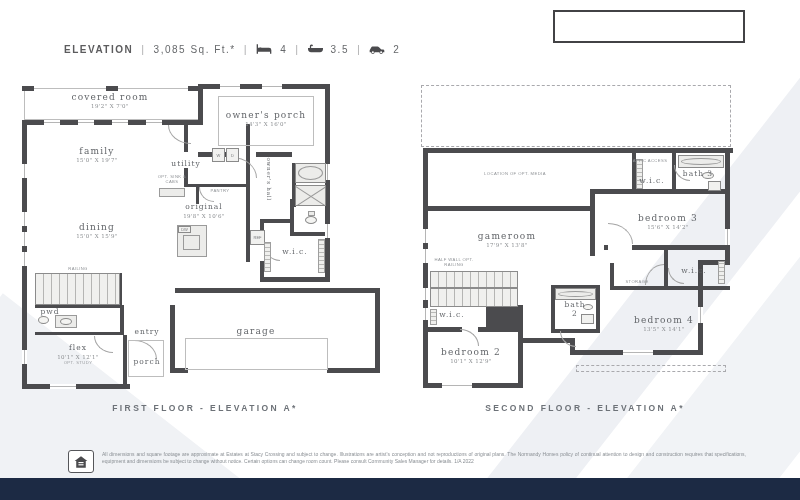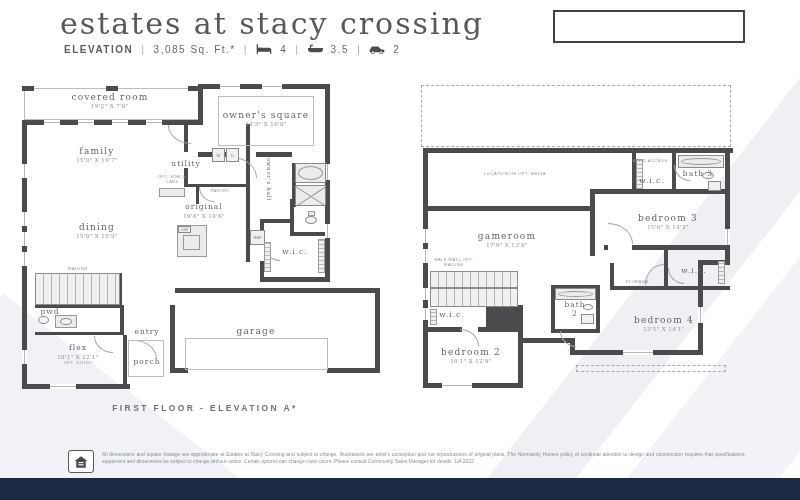--- a/index.html
+++ b/index.html
@@ -61,21 +61,20 @@
 </style>
 </head>
 <body>
 
 <div class="sw sw1"></div>
 <div class="sw sw2"></div>
 <div class="sw sw3"></div>
 
 <div class="layer">
 
-  <div class="title">estates at stacy crossing</div>
   <div class="subline">
     <span>ELEVATION</span>
     <span class="sep">|</span>
     <span style="font-weight:normal;color:#66686b;">3,085 Sq. Ft.*</span>
     <span class="sep">|</span>
     <span>
         <svg width="16" height="10" viewBox="0 0 24 14">
           <path fill="#4b4b4e" d="M1 0h2v5h16.5A3.5 3.5 0 0 1 23 8.5V14h-2v-3H3v3H1z"></path>
           <circle cx="6.5" cy="6.8" r="2" fill="#4b4b4e"></circle>
         </svg>
@@ -192,21 +191,21 @@
 
     <div class="room" style="left:24px;top:8px;width:128px;">
       <span class="rn">covered room</span>
         <span class="rd">19'2" X 7'0"</span>
     </div>
     <div class="room" style="left:30px;top:62px;width:90px;">
       <span class="rn">family</span>
         <span class="rd">15'0" X 19'7"</span>
     </div>
     <div class="room" style="left:198px;top:26px;width:92px;">
-      <span class="rn">owner's square</span>
+      <span class="rn">owner's porch</span>
         <span class="rd">14'3" X 16'0"</span>
     </div>
     <div class="room sm" style="left:138px;top:76px;width:52px;">
       <span class="rn">utility</span>
     </div>
     <div class="tiny" style="left:132px;top:90px;width:36px;">OPT. SINK &amp; CABS</div>
     <div class="tiny" style="left:178px;top:104px;width:40px;">PANTRY</div>
     <div class="room sm" style="left:146px;top:119px;width:72px;">
       <span class="rn">original</span>
         <span class="rd">19'8" X 10'6"</span>
@@ -339,20 +338,21 @@
     <div class="room sm" style="left:10px;top:236px;width:44px;">
       <span class="rn">w.i.c.</span>
     </div>
     <div class="room" style="left:6px;top:272px;width:90px;">
       <span class="rn">bedroom 2</span>
         <span class="rd">10'1" X 12'9"</span>
     </div>
   </div>
 
   <div class="caption" style="left:40px;width:330px;">FIRST FLOOR - ELEVATION A*</div>
+  <div class="caption" style="left:425px;width:320px;">SECOND FLOOR - ELEVATION A*</div>
 
   <div class="eho">
     <svg width="16" height="14" viewBox="0 0 24 22">
         <path d="M12 2 2 9.5h2.5V20h15V9.5H22z" fill="#4b4b4e"></path>
         <rect x="8" y="11" width="8" height="1.8" fill="#fff"></rect>
         <rect x="8" y="14.5" width="8" height="1.8" fill="#fff"></rect>
       </svg>
   </div>
   <div class="legal">
     <span>All dimensions and square footage are approximate at Estates at Stacy Crossing and subject to change. Illustrations are artist's conception and not reproductions of original plans. The Normandy Homes policy of continual attention to</span>

